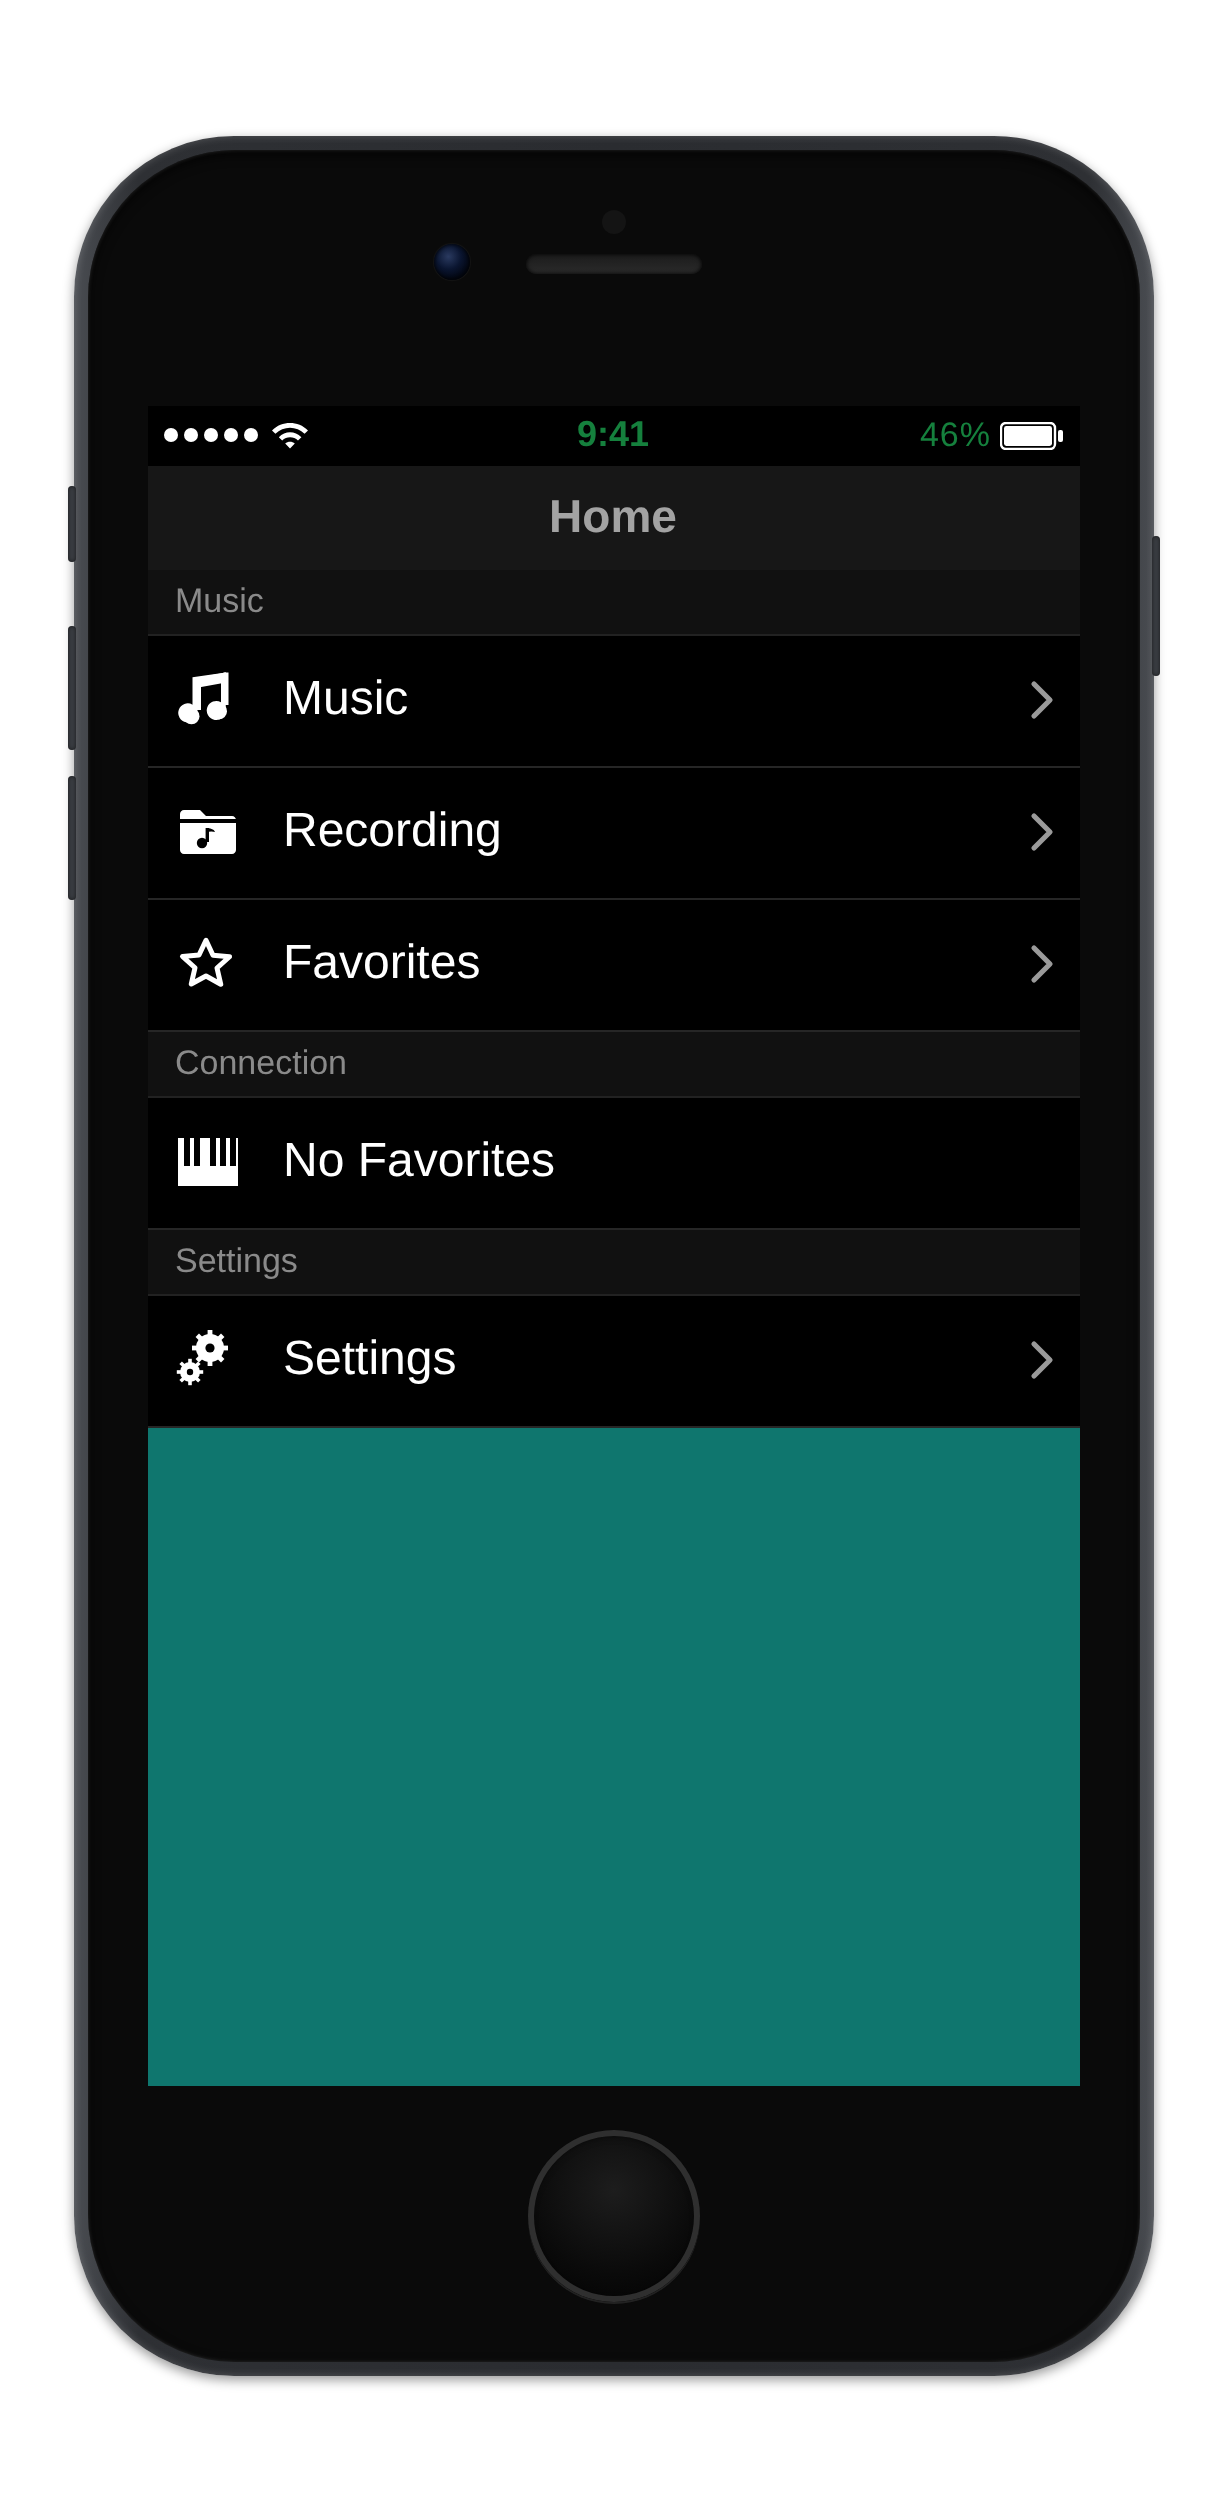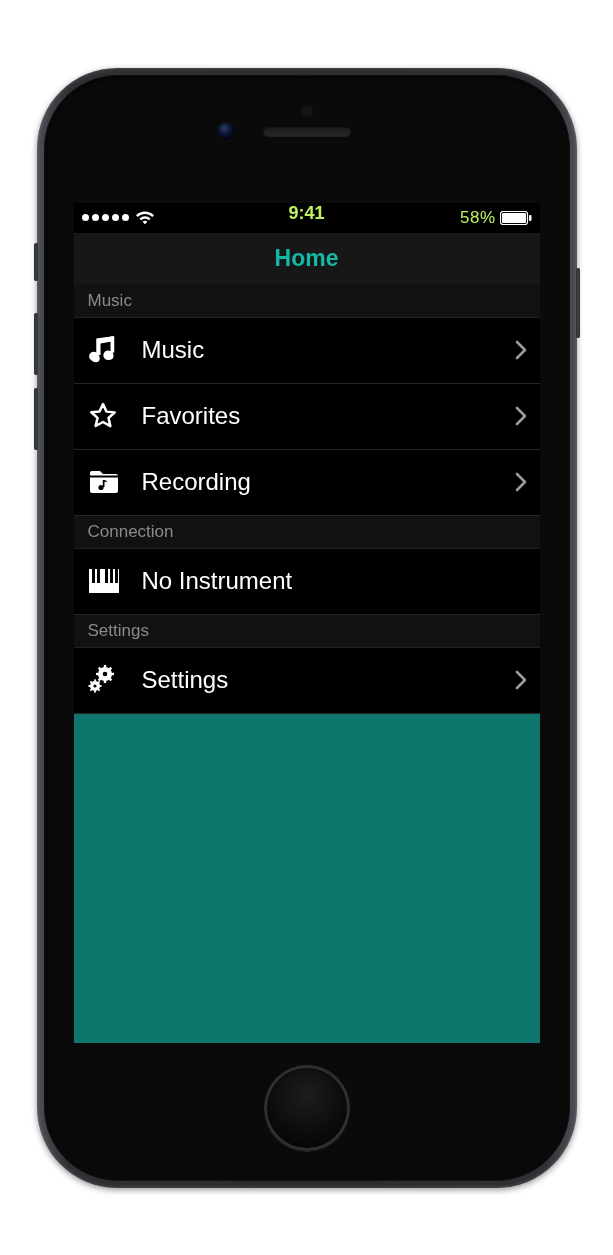--- a/index.html
+++ b/index.html
@@ -46,39 +46,39 @@
     background:radial-gradient(circle at 50% 35%,#1d1d1d 0%,#0a0a0a 60%,#000 100%);
     box-shadow:inset 0 0 0 3px #2f2f2f,inset 0 2px 4px rgba(0,0,0,.8),0 1px 0 rgba(255,255,255,.1);
   }
   
   .screen{
     position:absolute;top:128px;left:30px;right:30px;bottom:138px;
     background:#000;overflow:hidden;
   }
   
   .statusbar{
-    height:30px;color:#bef264;font-size:17px;font-weight:500;
-    display:flex;justify-content:space-between;
+    height:30px;color:#15803d;font-size:17px;font-weight:500;
+    display:flex;align-items:center;justify-content:space-between;
     padding:0 8px;box-sizing:border-box;
   }
   .sb-left,.sb-right{display:flex;align-items:center;gap:6px}
   .dots{display:flex;gap:3px;align-items:center}
   .dots i{display:block;width:7px;height:7px;border-radius:50%;background:#fff}
   .wifi{display:inline-block;line-height:0}
   .batt-wrap{display:flex;align-items:center;gap:4px}
   .batt-txt{font-size:17px;letter-spacing:.5px}
   .battery{display:inline-block;line-height:0}
   .sb-time{position:absolute;left:0;right:0;text-align:center;font-size:18px;font-weight:600;pointer-events:none}
   .statusbar{position:relative}
   
   .navbar{
     height:52px;background:#171717;border-bottom:1px solid #000;
     display:flex;align-items:center;justify-content:center;
   }
-  .nav-title{color:#14b8a6;font-size:23px;font-weight:600}
+  .nav-title{color:#a3a3a3;font-size:23px;font-weight:600}
   
   .section-header{
     background:#111;color:#8a8a8a;font-size:17px;padding:6px 12px 6px 14px;
     border-bottom:1px solid #222;
   }
   .row{
     display:flex;align-items:center;height:66px;padding:0 12px 0 14px;
     border-bottom:1px solid #262626;background:#000;box-sizing:border-box;
   }
   .row .icon{width:40px;display:flex;align-items:center;justify-content:flex-start;color:#fff}
@@ -114,21 +114,21 @@
             </span>
             <span class="wifi">
               <svg width="20" height="14" viewBox="0 0 20 14">
                   <path fill="#fff" d="M10 13.2l-2.4-2.4c1.3-1.3 3.5-1.3 4.8 0L10 13.2zM4.4 7.6l1.7 1.7c2.2-2.2 5.7-2.2 7.9 0l1.7-1.7C12.4 4.3 7.6 4.3 4.4 7.6zM1 4.2l1.7 1.7c4-4 10.6-4 14.6 0L19 4.2C14-0.7 6-0.7 1 4.2z"></path>
                 </svg>
             </span>
           </div>
           <div class="sb-time">9:41</div>
           <div class="sb-right">
             <div class="batt-wrap">
-              <span class="batt-txt">58%</span>
+              <span class="batt-txt">46%</span>
               <span class="battery">
                 <svg width="32" height="14" viewBox="0 0 32 14">
                     <rect x="0.5" y="0.5" width="27" height="13" rx="2.5" fill="none" stroke="#fff" stroke-width="1.2"></rect>
                     <rect x="2" y="2" width="24" height="10" rx="1.2" fill="#fff"></rect>
                     <rect x="29" y="4" width="2.5" height="6" rx="1" fill="#fff"></rect>
                   </svg>
               </span>
             </div>
           </div>
         </div>
@@ -155,64 +155,64 @@
             <span class="label">Music</span>
             <span class="chev">
               <svg width="14" height="20" viewBox="0 0 12 20">
                   <path fill="none" stroke="#9a9a9a" stroke-width="2.6" stroke-linecap="round" stroke-linejoin="round" d="M2 2l8 8-8 8"></path>
                 </svg>
             </span>
           </div>
 
           <div class="row">
             <span class="icon">
-              <svg width="30" height="30" viewBox="0 0 24 24">
-                  <path fill="none" stroke="#fff" stroke-width="2" stroke-linejoin="round" d="M12 2.5l2.8 6 6.6.6-5 4.5 1.5 6.5L12 16.8 6.1 20l1.5-6.5-5-4.5 6.6-.6z"></path>
-                </svg>
-            </span>
-            <span class="label">Favorites</span>
-            <span class="chev">
-              <svg width="14" height="20" viewBox="0 0 12 20">
-                  <path fill="none" stroke="#9a9a9a" stroke-width="2.6" stroke-linecap="round" stroke-linejoin="round" d="M2 2l8 8-8 8"></path>
-                </svg>
-            </span>
-          </div>
-
-          <div class="row">
-            <span class="icon">
               <svg width="32" height="28" viewBox="0 0 32 28">
                   <path fill="#fff" d="M2 5c0-1.1.9-2 2-2h8l3 3h13c1.1 0 2 .9 2 2v15c0 1.1-.9 2-2 2H4c-1.1 0-2-.9-2-2V5z"></path>
                   <rect x="2" y="7.5" width="28" height="2" fill="#000"></rect>
                   <circle cx="13" cy="19.5" r="2.6" fill="#000"></circle>
                   <rect x="14.8" y="12" width="1.7" height="7" fill="#000"></rect>
                   <path fill="#000" d="M15 12c2 0 4 .5 4.5 2-1-0.5-3-0.3-4.5 0v-2z"></path>
                 </svg>
             </span>
             <span class="label">Recording</span>
+            <span class="chev">
+              <svg width="14" height="20" viewBox="0 0 12 20">
+                  <path fill="none" stroke="#9a9a9a" stroke-width="2.6" stroke-linecap="round" stroke-linejoin="round" d="M2 2l8 8-8 8"></path>
+                </svg>
+            </span>
+          </div>
+
+          <div class="row">
+            <span class="icon">
+              <svg width="30" height="30" viewBox="0 0 24 24">
+                  <path fill="none" stroke="#fff" stroke-width="2" stroke-linejoin="round" d="M12 2.5l2.8 6 6.6.6-5 4.5 1.5 6.5L12 16.8 6.1 20l1.5-6.5-5-4.5 6.6-.6z"></path>
+                </svg>
+            </span>
+            <span class="label">Favorites</span>
             <span class="chev">
               <svg width="14" height="20" viewBox="0 0 12 20">
                   <path fill="none" stroke="#9a9a9a" stroke-width="2.6" stroke-linecap="round" stroke-linejoin="round" d="M2 2l8 8-8 8"></path>
                 </svg>
             </span>
           </div>
 
           <div class="section-header">Connection</div>
 
           <div class="row">
             <span class="icon">
               <svg width="32" height="28" viewBox="0 0 32 28">
                   <rect x="1" y="2" width="30" height="24" fill="#fff"></rect>
                   <rect x="4" y="2" width="3" height="14" fill="#000"></rect>
                   <rect x="9" y="2" width="3" height="14" fill="#000"></rect>
                   <rect x="17" y="2" width="3" height="14" fill="#000"></rect>
                   <rect x="22" y="2" width="3" height="14" fill="#000"></rect>
                   <rect x="27" y="2" width="3" height="14" fill="#000"></rect>
                 </svg>
             </span>
-            <span class="label">No Instrument</span>
+            <span class="label">No Favorites</span>
           </div>
 
           <div class="section-header">Settings</div>
 
           <div class="row">
             <span class="icon">
               <svg width="32" height="30" viewBox="0 0 32 30">
                 <g fill="#fff" transform="translate(9 1)">
                   <circle cx="8" cy="8" r="7"></circle>
                     <circle cx="8" cy="8" r="2.3" fill="#000"></circle>

